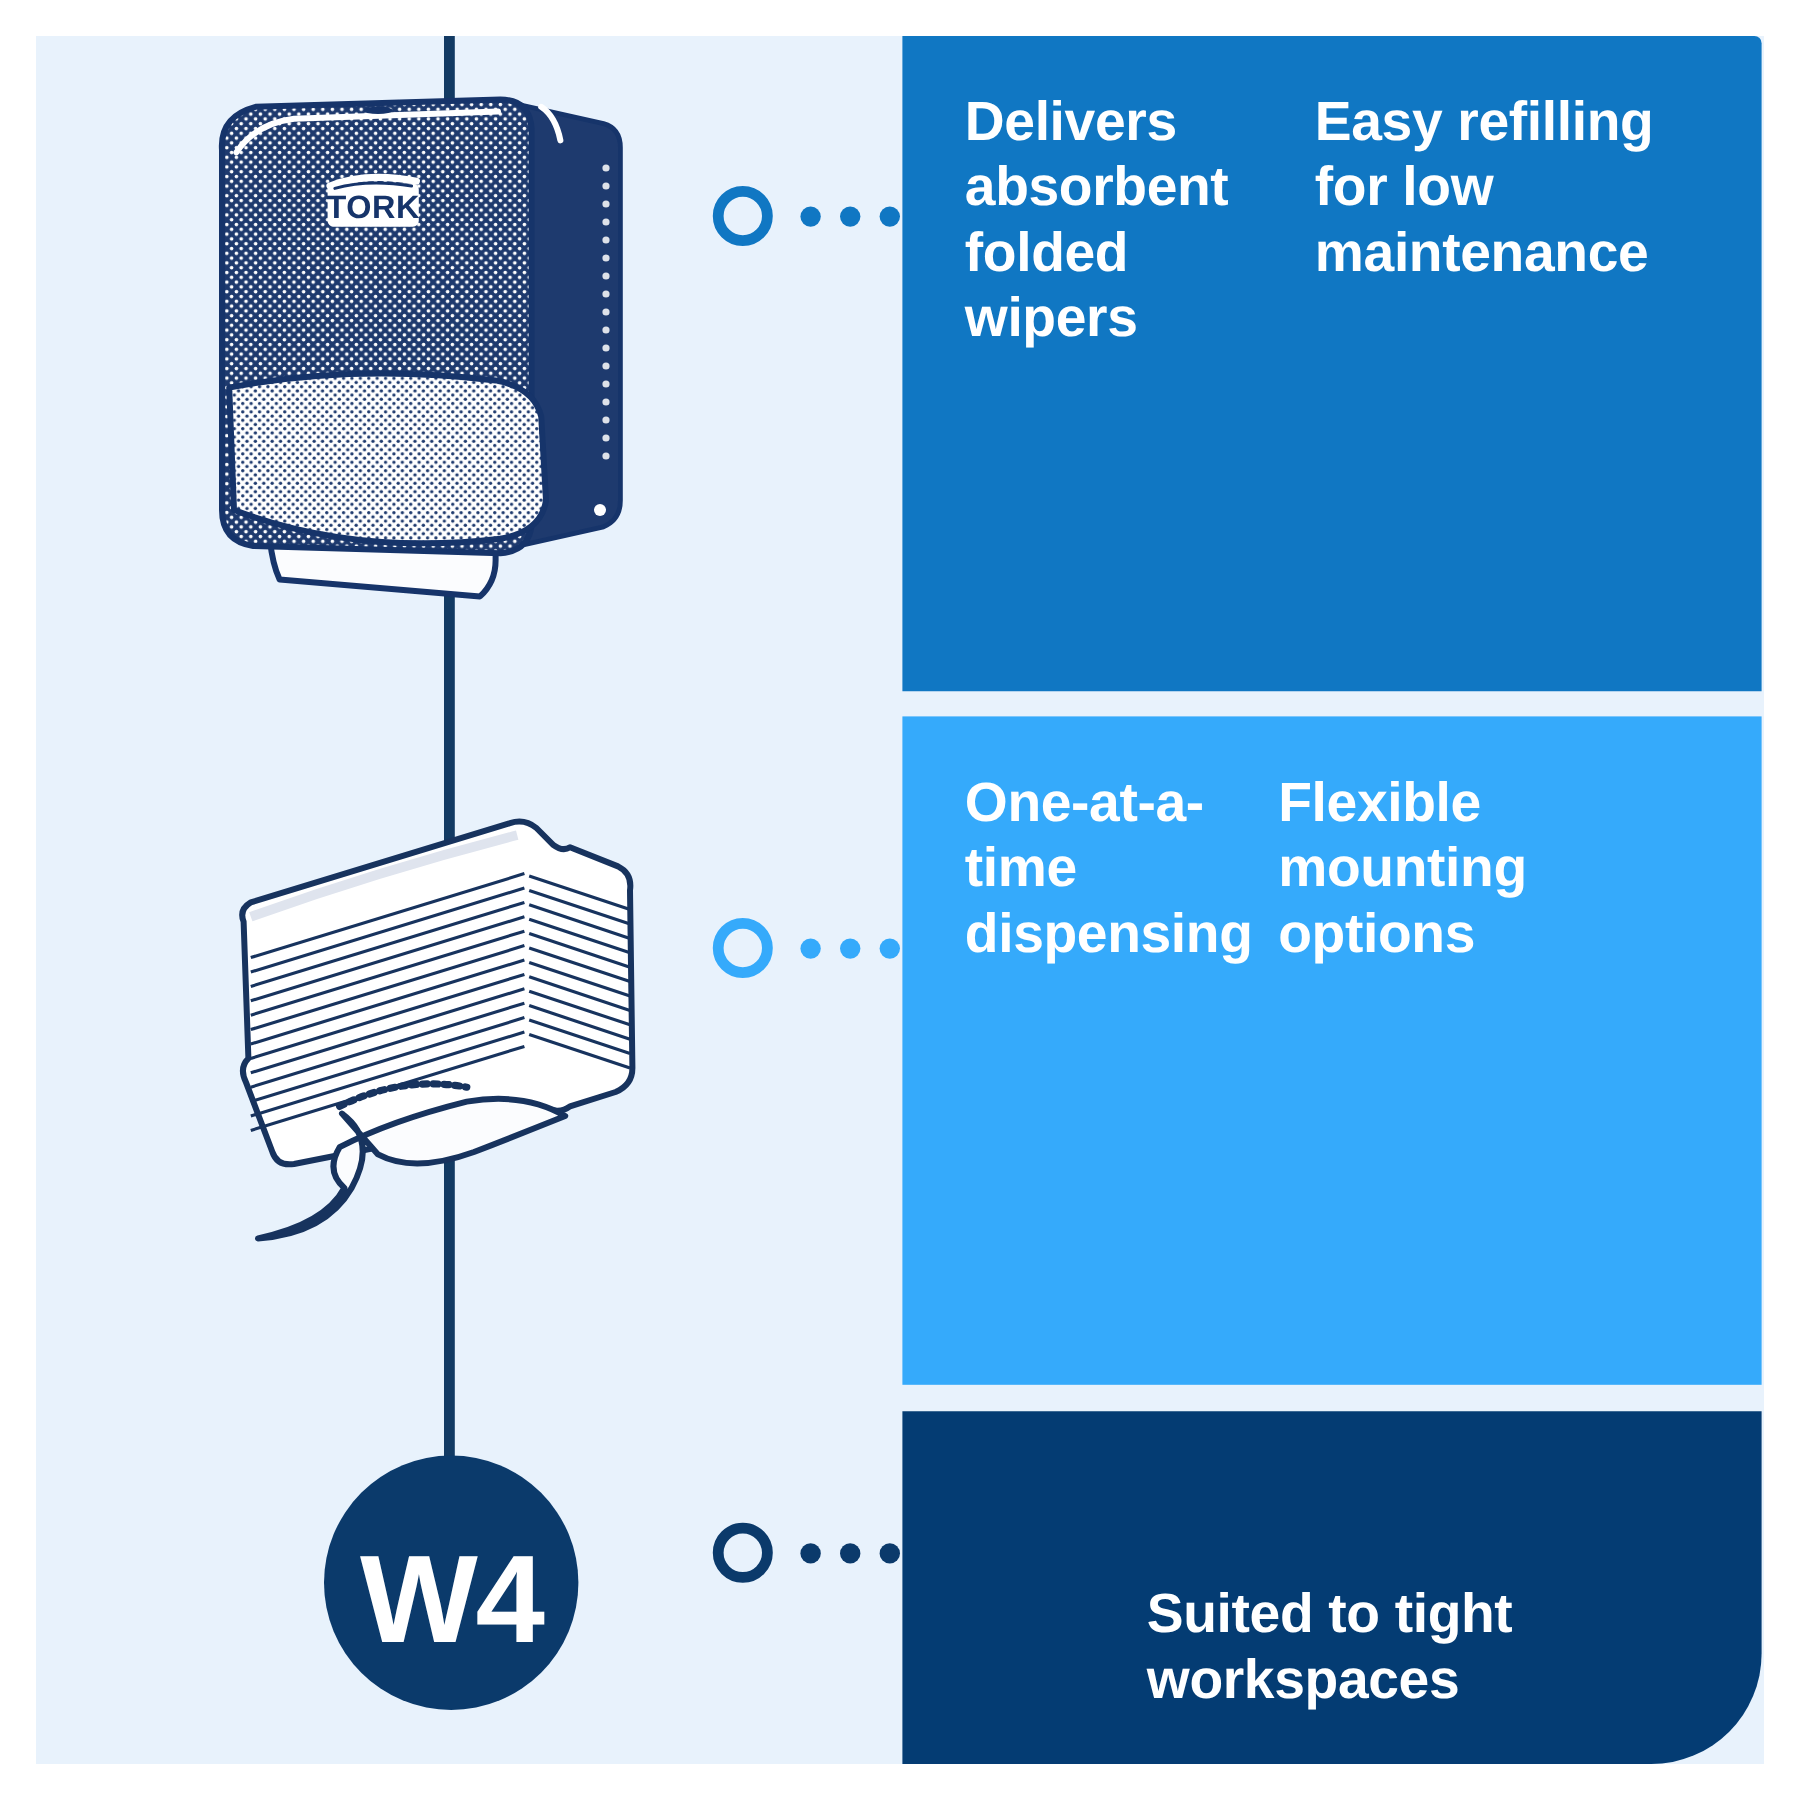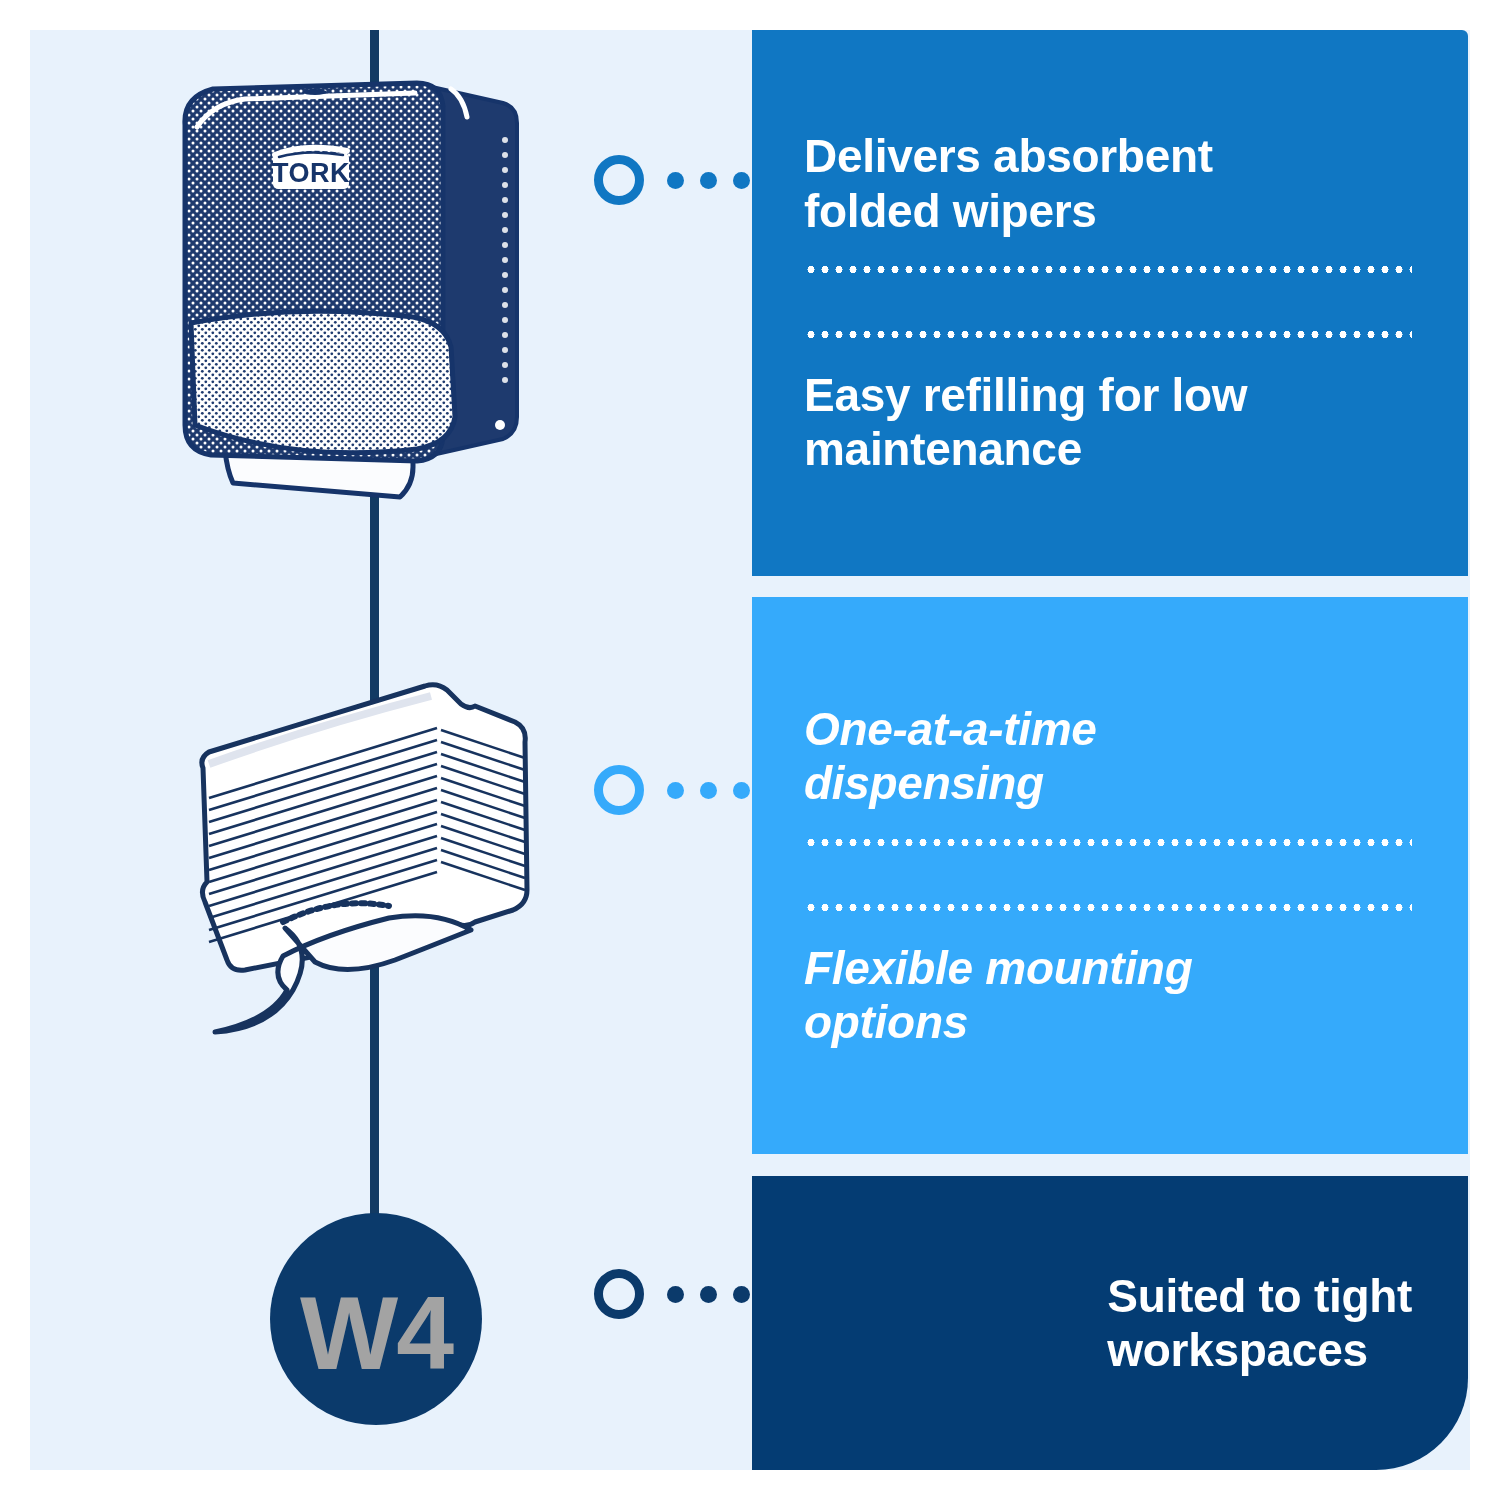--- a/index.html
+++ b/index.html
@@ -66,21 +66,21 @@
     top: 1183px;
     width: 212px;
     height: 212px;
     border-radius: 50%;
     background: #0b3a6b;
     display: flex;
     align-items: center;
     justify-content: center;
   }
   #w4-badge .w4-text {
-    color: #a3a3a3;
+    color: #ffffff;
     font-size: 104px;
     font-weight: bold;
     letter-spacing: -2px;
     line-height: 1;
     margin-top: 28px;
   }
 
   
   .connector {
     position: absolute;
@@ -113,34 +113,33 @@
   .c3 { left: 594px; top: 1266px; }
 
   
   .panel {
     position: absolute;
     left: 752px;
     width: 716px;
     box-sizing: border-box;
     padding: 44px 56px 44px 52px;
     display: flex;
-    flex-direction: column;
+    flex-direction: row;
     justify-content: center;
   }
   #panel-1 {
     top: 30px;
     height: 546px;
     background: #1077c3;
     border-top-right-radius: 6px;
   }
   #panel-2 {
     top: 597px;
     height: 557px;
     background: #35aafb;
-    font-style: italic;
   }
   #panel-3 {
     top: 1176px;
     height: 294px;
     background: #043c73;
     border-bottom-right-radius: 92px;
     justify-content: center;
     align-items: flex-end;
   }
 

